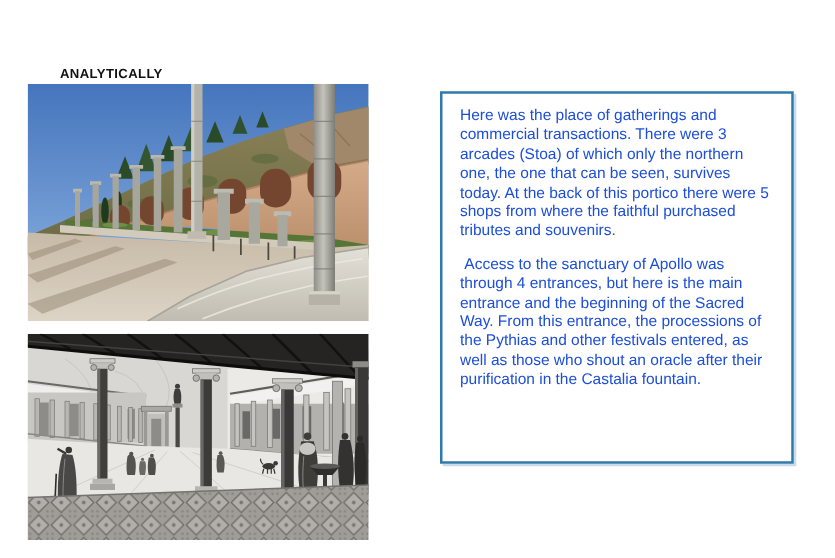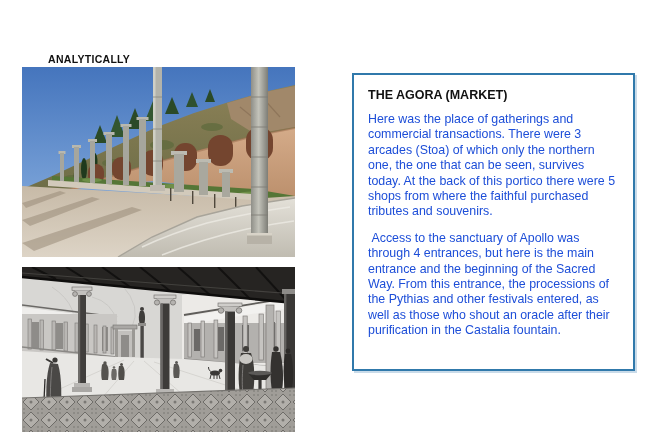--- a/index.html
+++ b/index.html
@@ -370,18 +370,17 @@
         <rect x="236.4" y="113" width="3.2" height="22" fill="#3a3836"></rect>
         <path d="M233,135 L243,135 L241,138 L235,138 Z" fill="#3a3836"></path>
       </g>
 
       <path fill="url(#mosaicPat)" d="M0,131 L273,121 L273,165 L0,165 Z"></path>
       <path fill="none" stroke="#75736f" stroke-width="1.2" d="M0,131 L273,121"></path>
     </svg>
   </figure>
 
   <div class="info-box">
-    <h2>THE AGORA (MARKET)</h2>
     <p>Here was the place of gatherings and commercial transactions. There were 3 arcades (Stoa) of which only the northern one, the one that can be seen, survives today. At the back of this portico there were 5 shops from where the faithful purchased tributes and souvenirs.</p>
     <p> Access to the sanctuary of Apollo was through 4 entrances, but here is the main entrance and the beginning of the Sacred Way. From this entrance, the processions of the Pythias and other festivals entered, as well as those who shout an oracle after their purification in the Castalia fountain.</p>
   </div>
 
 </div>
 
 </body></html>

